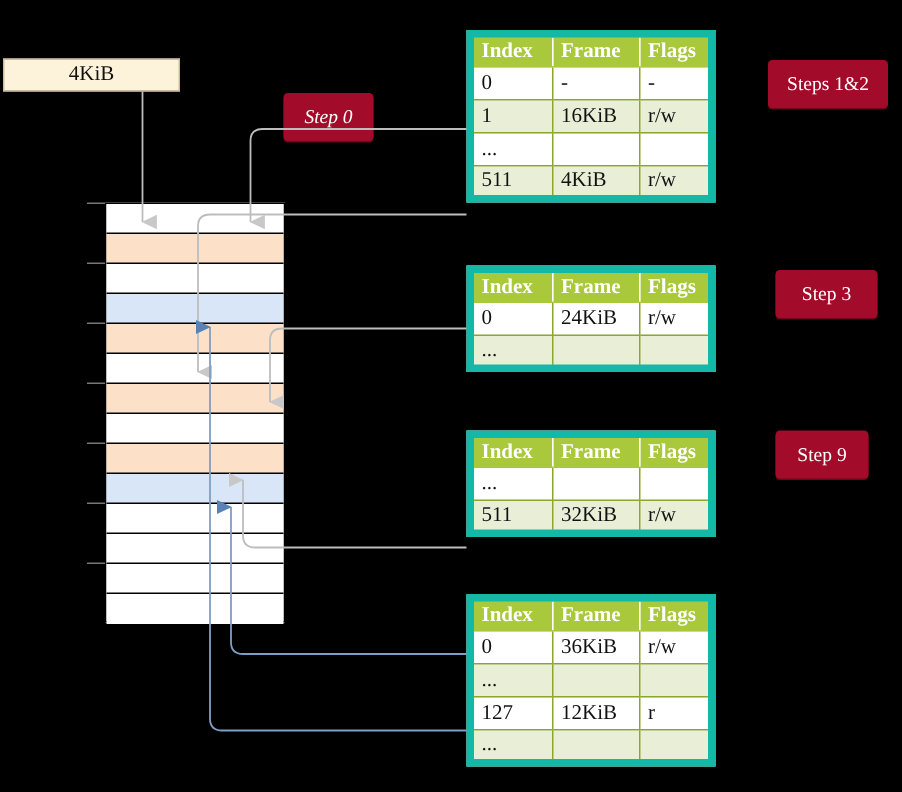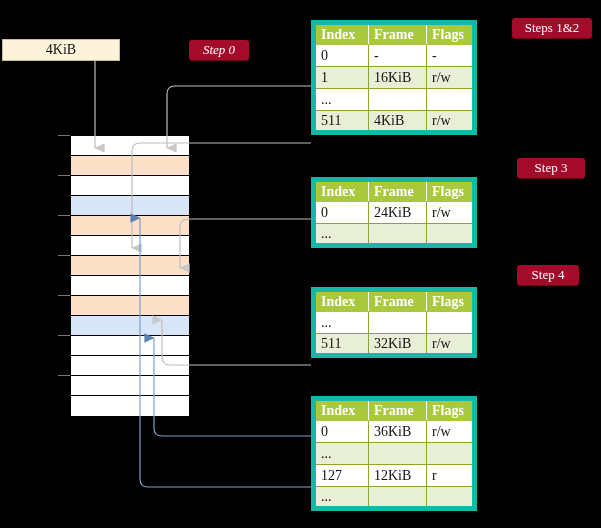--- a/index.html
+++ b/index.html
@@ -13,27 +13,28 @@
   
   #src-box{
     position:absolute;left:2px;top:39px;width:118px;height:22px;
     background:#fdf2da;border:1px solid #c9bda0;
     display:flex;align-items:center;justify-content:center;
     font-size:14px;color:#111;box-sizing:border-box;
   }
 
   
   .badge{
-    position:absolute;height:20px;
+    position:absolute;height:32px;
     background:#a30b2a;color:#fff;
     display:flex;align-items:center;justify-content:center;
     font-size:13px;padding:0 8px;box-sizing:border-box;
     border-radius:3px;
     box-shadow:0 1px 0 #6d0719;
     white-space:nowrap;
+    margin-top:22px;
   }
   #badge-step0{left:189px;top:40px;width:60px;font-style:italic;}
   #badge-steps12{left:512px;top:18px;width:80px;}
   #badge-step3{left:517px;top:158px;width:68px;}
   #badge-step4{left:517px;top:265px;width:62px;}
 
   
   #mem{
     position:absolute;left:70px;top:135px;width:120px;height:280px;
     border:1px solid #000;box-sizing:border-box;background:#fff;
@@ -103,21 +104,21 @@
   <div class="badge" id="badge-step0">
     <span>Step 0</span>
   </div>
   <div class="badge" id="badge-steps12">
     <span>Steps 1&amp;2</span>
   </div>
   <div class="badge" id="badge-step3">
     <span>Step 3</span>
   </div>
   <div class="badge" id="badge-step4">
-    <span>Step 4</span>
+    <span>Step 9</span>
   </div>
 
   <div id="mem">
       <div class="mrow m-white" style="top: 0px;"></div>
       <div class="mrow m-orange" style="top: 20px;"></div>
       <div class="mrow m-white" style="top: 40px;"></div>
       <div class="mrow m-blue" style="top: 60px;"></div>
       <div class="mrow m-orange" style="top: 80px;"></div>
       <div class="mrow m-white" style="top: 100px;"></div>
       <div class="mrow m-orange" style="top: 120px;"></div>

